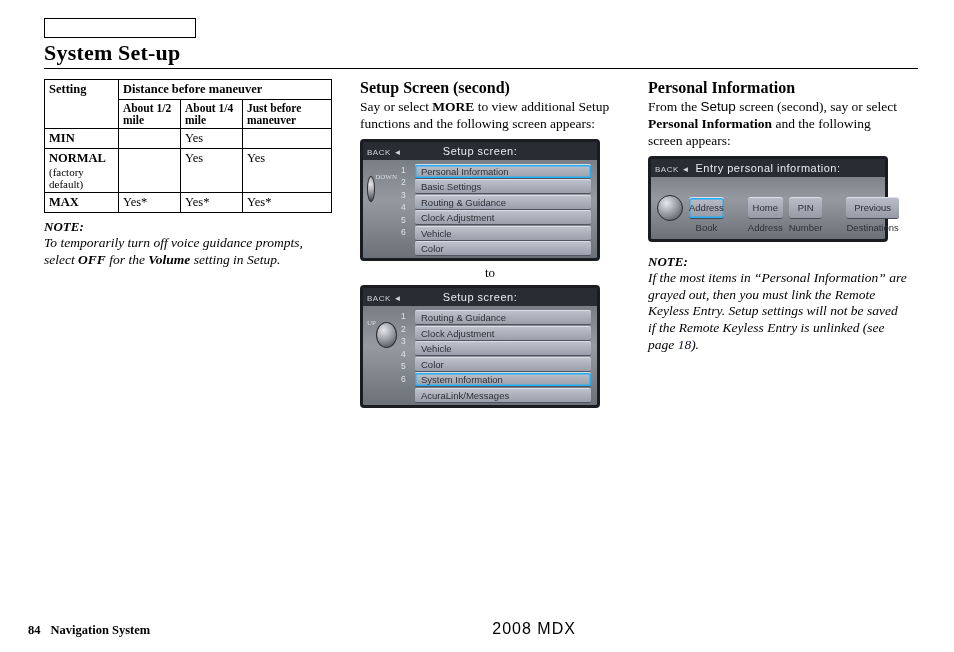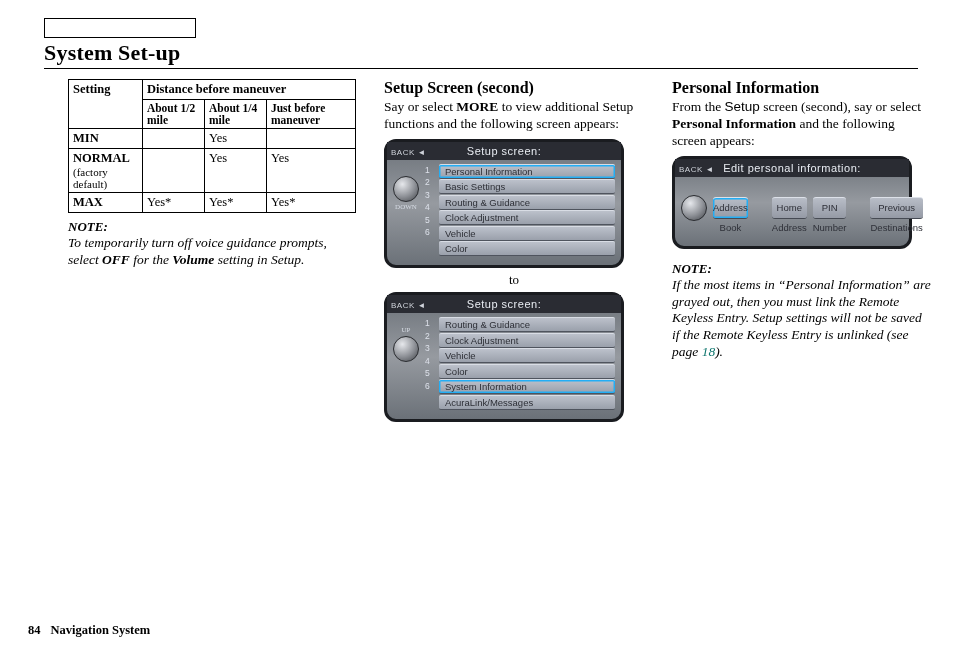--- a/index.html
+++ b/index.html
@@ -37,21 +37,21 @@
     margin: 0 0 10px 0;
   }
   .columns {
     display: flex;
     gap: 28px;
     height: 530px;
   }
   .col {
     flex: 0 0 auto;
   }
-  .col1 { width: 288px; margin-left: 24px; }
+  .col1 { width: 288px; }
   .col2 { width: 260px; }
   .col3 { width: 260px; }
 
   
   table.settings {
     border-collapse: collapse;
     width: 100%;
     font-size: 12.5px;
   }
   table.settings th, table.settings td {
@@ -80,45 +80,45 @@
     margin: 6px 0 0 0;
     font-size: 13px;
   }
   .note-body {
     font-style: italic;
     font-size: 13.5px;
     line-height: 1.25;
     margin: 0;
   }
   .note-body .bold { font-weight: bold; font-style: italic; }
-  .note-body .link { color: #0f766e; font-style: italic; }
+  .note-body .link { color: #0f172a; font-style: italic; }
 
   h2.section {
     font-family: Liberation Serif, serif;
     font-weight: bold;
     font-size: 16px;
     margin: 0 0 2px 0;
   }
   .body-text {
     font-size: 13.5px;
     line-height: 1.25;
     margin: 0 0 6px 0;
   }
   .body-text .bold { font-weight: bold; }
   .body-text .sans { font-family: Arial, Helvetica, sans-serif; }
 
   
   .device {
     width: 240px;
     background: linear-gradient(#6b7178,#969aa0 50%,#6b7178);
     border: 3px solid #1a1c20;
-    border-radius: 12px;
+    border-radius: 4px;
     box-sizing: border-box;
     position: relative;
-    padding-bottom: 7px;
+    padding-bottom: 0;
   }
   .device .titlebar {
     background: #2a2c33;
     color: #e8ecf2;
     font-family: Arial, Helvetica, sans-serif;
     font-size: 11px;
     text-align: center;
     height: 18px;
     line-height: 18px;
     position: relative;
@@ -134,22 +134,22 @@
   }
   .device .body {
     display: flex;
     padding: 4px 6px 2px 4px;
     gap: 4px;
     align-items: flex-start;
   }
   .device .knob-col {
     width: 30px;
     display: flex;
-    flex-direction: column;
-    align-items: center;
+    flex-direction: row;
+    align-items: flex-start;
     justify-content: center;
     padding-top: 10px;
   }
   .device .arrow {
     font-size: 7px;
     color: #d6dbe4;
     line-height: 1;
   }
   .device .knob {
     width: 24px;
@@ -372,21 +372,21 @@
 
     <div class="col col3">
       <h2 class="section">Personal Information</h2>
       <p class="body-text">
         <span>From the </span><span class="sans">Setup</span><span> screen (second), say or select </span><span class="bold">Personal Information</span><span> and the following screen appears:</span>
       </p>
 
       <div class="device">
         <div class="titlebar">
           <span class="back">BACK ◄</span>
-          <span>Edit personal information:</span>
+          <span>Entry personal information:</span>
         </div>
         <div class="pi-body">
           <div class="knob-col" style="padding-top:0;">
             <div class="knob"></div>
           </div>
           <div class="pi-col">
             <div class="pi-btn sel">Address Book</div>
             <div class="pi-btn">Home Address</div>
           </div>
           <div class="pi-col">
@@ -400,14 +400,15 @@
       <p class="note-body">
         <span>If the most items in “Personal Information” are grayed out, then you must link the Remote Keyless Entry. Setup settings will not be saved if the Remote Keyless Entry is unlinked (see page </span><span class="link">18</span><span>).</span>
       </p>
     </div>
 
   </div>
 
   <div class="footer">
     <span class="pg">84</span>
     <span class="sys">Navigation System</span>
+    <span class="model">2008 MDX</span>
   </div>
 </div>
 
 </body></html>

